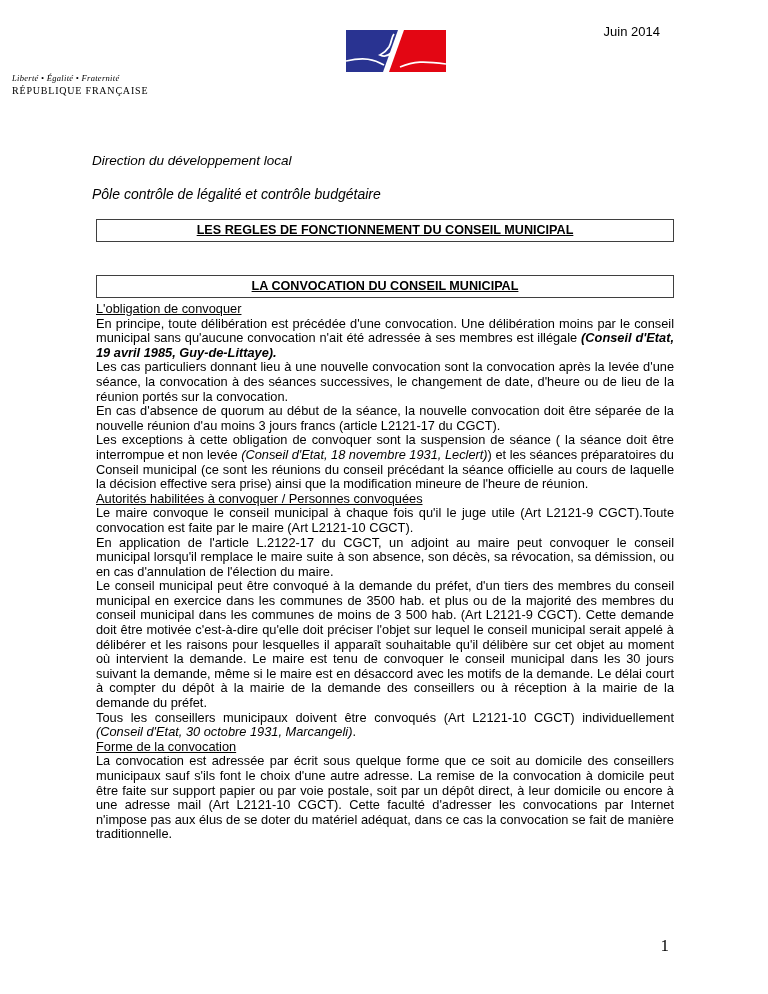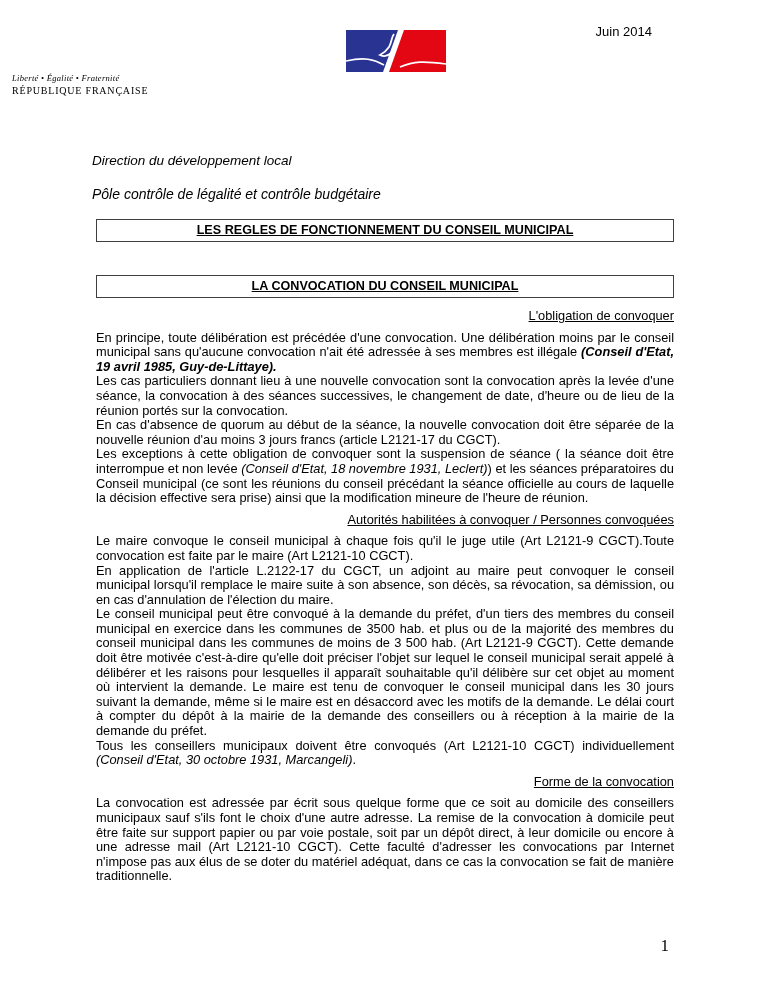--- a/index.html
+++ b/index.html
@@ -10,21 +10,21 @@
     position: relative;
     width: 768px;
     height: 994px;
     background: #ffffff;
     overflow: hidden;
   }
 
   .doc-date {
     position: absolute;
     top: 24px;
-    right: 116px;
+    right: 108px;
     font-size: 13px;
   }
 
   .logo-block {
     position: absolute;
     top: 30px;
     left: 12px;
     width: 100%;
     text-align: left;
     line-height: 1.15;
@@ -89,22 +89,22 @@
     position: absolute;
     top: 302px;
     left: 96px;
     width: 578px;
     font-size: 12.8px;
     line-height: 14.6px;
     text-align: justify;
   }
   .section-heading {
     text-decoration: underline;
-    margin: 7px 0;
-    text-align: right;
+    margin: 0 0;
+    text-align: left;
   }
   .para { margin: 0; }
   .seg-i { font-style: italic; }
   .seg-b { font-weight: bold; }
 
   .page-number {
     position: absolute;
     top: 936px;
     right: 99px;
     font-family: "Liberation Serif", serif;

